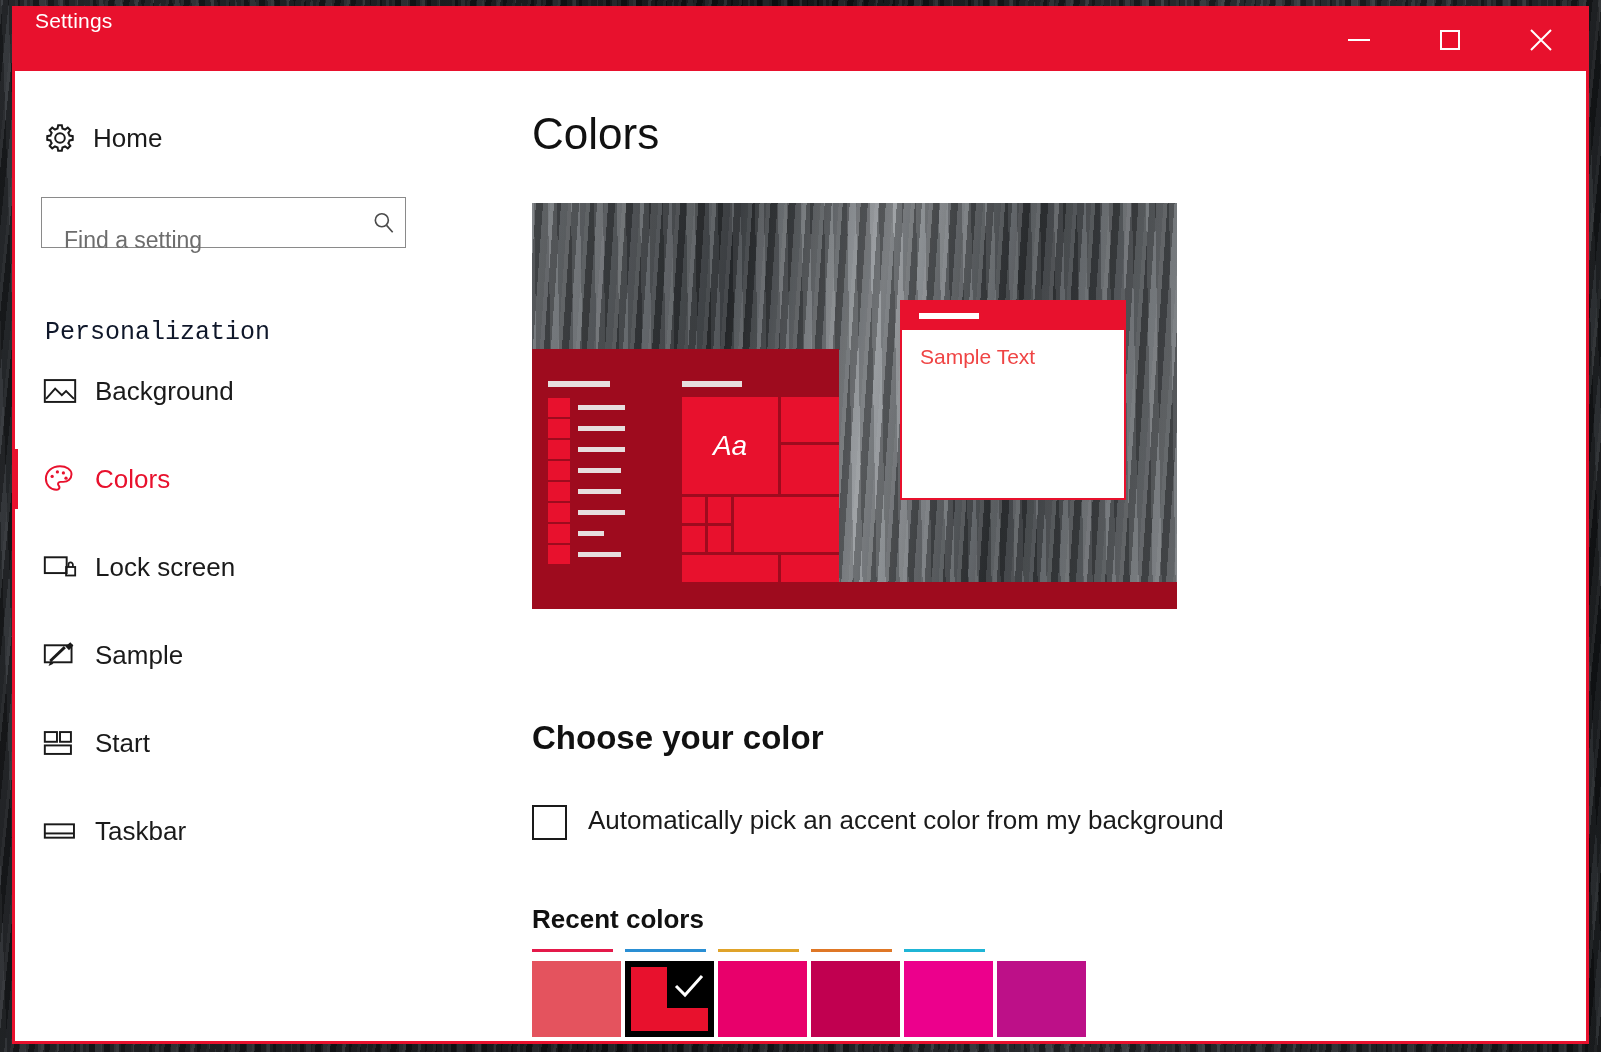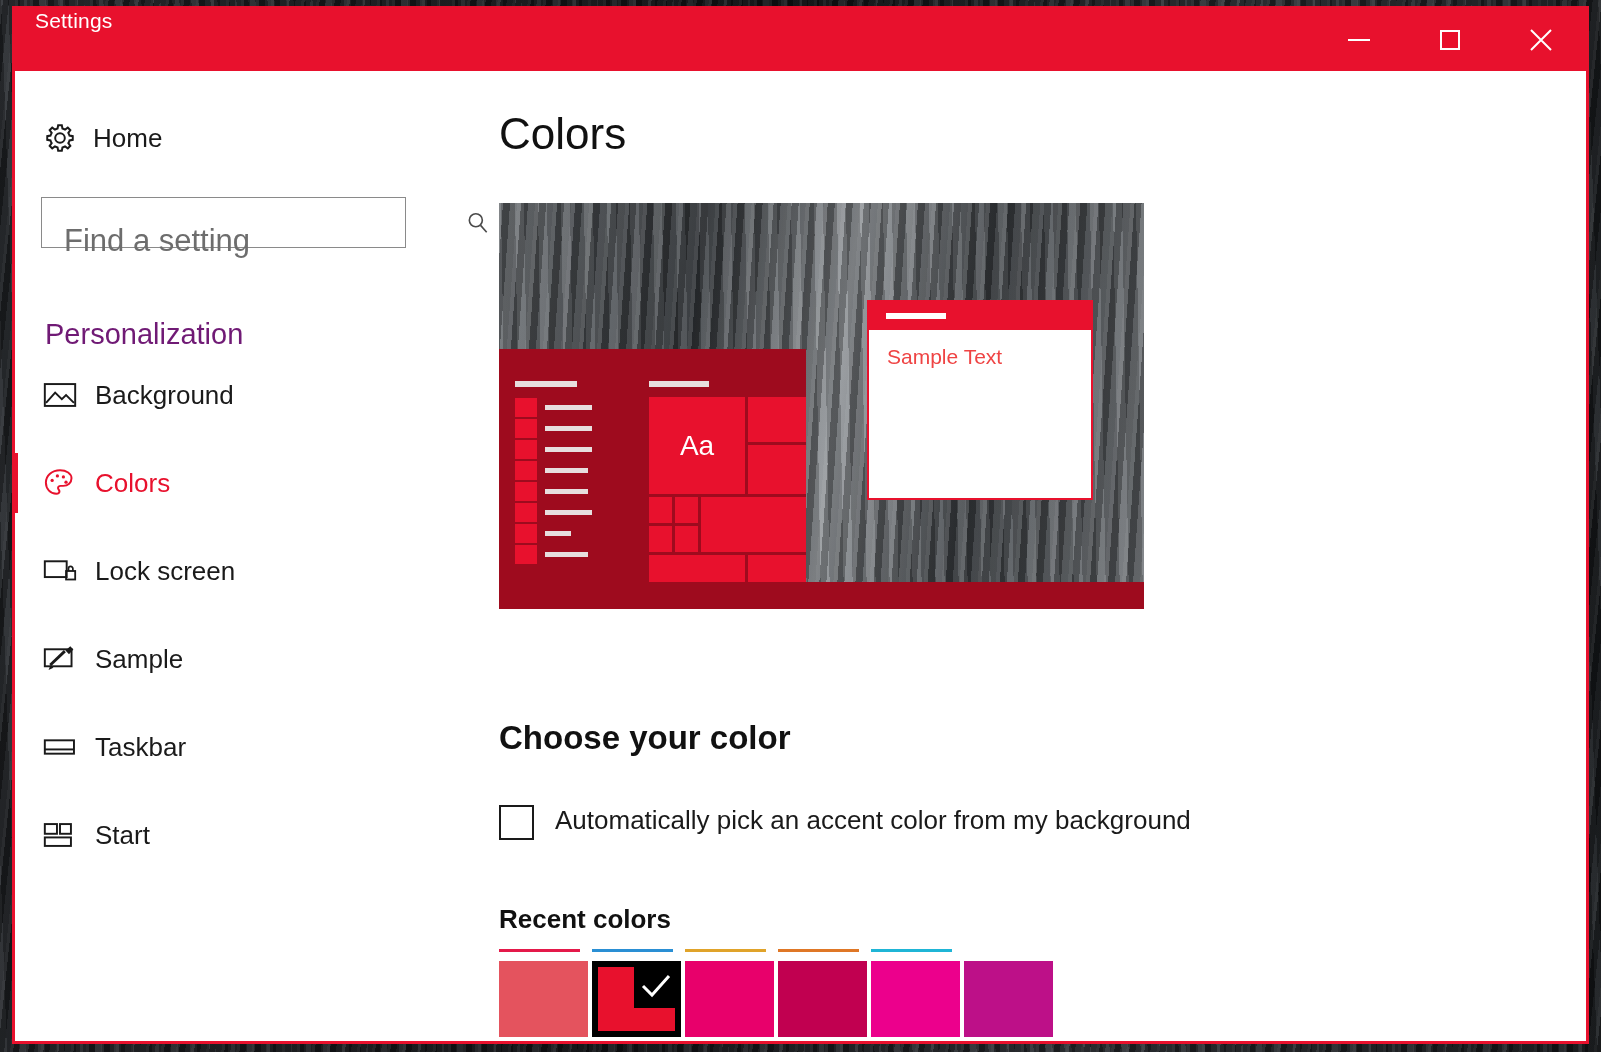--- a/index.html
+++ b/index.html
@@ -43,48 +43,48 @@
     color:#fff;font-size:21px;margin-left:20px;letter-spacing:.2px;
   }
   #caption-buttons{margin-left:auto;display:flex;height:100%;}
   .cap-btn{
     width:91px;height:100%;
     display:flex;align-items:center;justify-content:center;
   }
   .cap-btn svg{display:block;}
 
   
-  #content{display:flex;height:calc(100% - 62px);}
+  #content{display:flex;height:calc(100% - 62px);gap:33px;}
 
   
   #sidebar{
     width:454px;flex:0 0 454px;padding-top:40px;box-sizing:border-box;
     position:relative;
   }
   #home-row{
     display:flex;align-items:center;height:54px;padding-left:28px;
   }
   #home-row .ico{width:50px;display:flex;align-items:center;}
   #home-label{font-size:26px;color:#1a1a1a;}
 
   #search-wrap{
     margin:32px 0 0 26px;width:365px;height:51px;
     border:1px solid #8a8a8a;box-sizing:border-box;
     display:flex;align-items:center;background:#fff;
   }
   #search-input{
     flex:1;border:0;outline:none;height:100%;
-    font-family:inherit;font-size:31px;color:#4a4a4a;
+    font-family:inherit;font-size:23px;color:#4a4a4a;
     padding-left:22px;background:transparent;margin-top:36px;
   }
   #search-input::placeholder{color:#6d6d6d;opacity:1;}
   #search-icon-btn{width:52px;display:flex;align-items:center;justify-content:center;}
 
   #group-label{
-    margin:70px 0 0 30px;font-size:29px;color:#701a75;
+    margin:70px 0 0 30px;font-size:25px;color:#0f172a;font-family:Liberation Mono, monospace;
   }
 
   .nav-item{
     display:flex;align-items:center;height:88px;padding-left:28px;
     position:relative;box-sizing:border-box;
   }
   .nav-item .ico{
     width:52px;flex:0 0 52px;display:flex;align-items:center;
   }
   .nav-item .lbl{font-size:26px;color:#1a1a1a;}
@@ -122,21 +122,21 @@
   #start-rail{position:absolute;left:16px;top:48px;width:130px;}
   .rail-row{display:flex;align-items:center;height:21px;}
   .rail-sq{width:22px;height:19px;background:#e8112d;flex:0 0 22px;}
   .rail-line{height:5px;background:#e7dede;margin-left:8px;}
   #rail-head{
     position:absolute;left:16px;top:32px;width:62px;height:6px;background:#e7dede;
   }
   #tile-head{
     position:absolute;left:150px;top:32px;width:60px;height:6px;background:#e7dede;
   }
-  #tiles{position:absolute;left:150px;top:48px;width:163px;height:185px;}
+  #tiles{position:absolute;left:150px;top:48px;width:163px;height:185px;font-style:italic;}
   .tile{position:absolute;background:#e8112d;}
   #tile-aa{
     left:0;top:0;width:96px;height:97px;
     color:#fff;font-size:28px;
     display:flex;align-items:center;justify-content:center;
   }
   
   #taskbar{
     position:absolute;left:0;right:0;bottom:0;height:27px;background:#9e0b1e;
   }
@@ -271,37 +271,37 @@
               <path d="M6 17 L18 5.5" stroke="#1a1a1a" stroke-width="2.4"></path>
               <path d="M18.5 5 L22.5 1.6 L25 4.2 L21.4 8 Z" fill="#1a1a1a"></path>
               <path d="M6.2 17 L4.6 21 L8.6 19.2 Z" fill="#1a1a1a"></path>
             </svg>
         </span>
         <span class="lbl">Sample</span>
       </div>
 
       <div class="nav-item">
         <span class="ico">
-          <svg width="34" height="24" viewBox="0 0 28 18">
-              <rect x="1.5" y="3.5" width="24" height="11" fill="none" stroke="#1a1a1a" stroke-width="1.6"></rect>
-              <path d="M1.5 11 H25.5" stroke="#1a1a1a" stroke-width="1.6"></path>
-            </svg>
-        </span>
-        <span class="lbl">Taskbar</span>
-      </div>
-
-      <div class="nav-item">
-        <span class="ico">
           <svg width="34" height="28" viewBox="0 0 28 22">
               <rect x="1.5" y="2" width="10" height="8" fill="none" stroke="#1a1a1a" stroke-width="1.6"></rect>
               <rect x="14" y="2" width="9" height="8" fill="none" stroke="#1a1a1a" stroke-width="1.6"></rect>
               <rect x="1.5" y="13" width="21.5" height="7" fill="none" stroke="#1a1a1a" stroke-width="1.6"></rect>
             </svg>
         </span>
         <span class="lbl">Start</span>
+      </div>
+
+      <div class="nav-item">
+        <span class="ico">
+          <svg width="34" height="24" viewBox="0 0 28 18">
+              <rect x="1.5" y="3.5" width="24" height="11" fill="none" stroke="#1a1a1a" stroke-width="1.6"></rect>
+              <path d="M1.5 11 H25.5" stroke="#1a1a1a" stroke-width="1.6"></path>
+            </svg>
+        </span>
+        <span class="lbl">Taskbar</span>
       </div>
 
     </div>
 
     <div id="main">
 
       <h1 id="page-title">Colors</h1>
 
       <div id="preview">
         <div id="preview-wall"></div>

